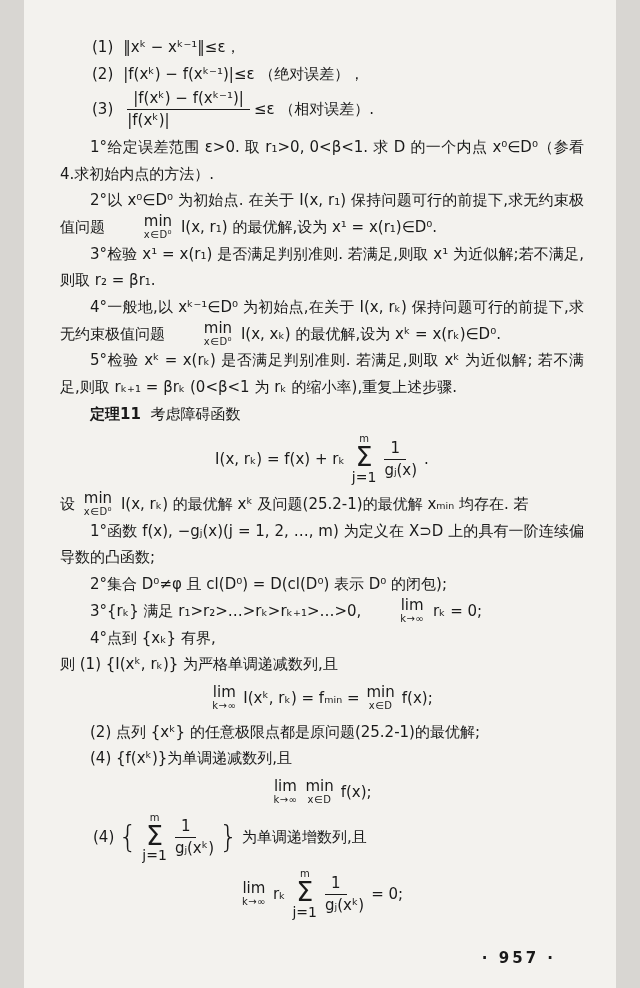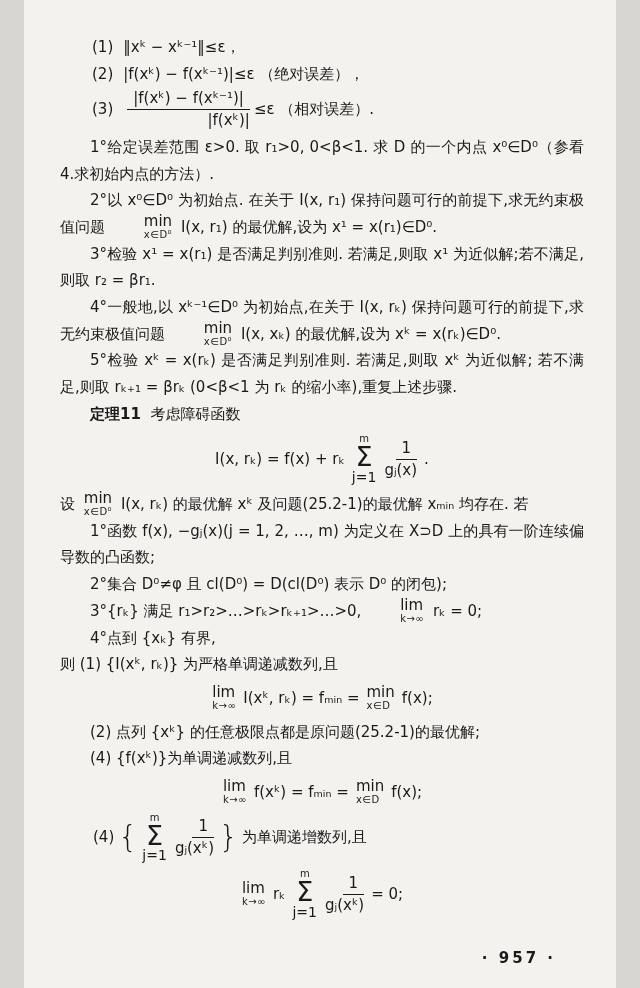--- a/index.html
+++ b/index.html
@@ -14,28 +14,28 @@
     line-height:1.78;
     box-sizing:border-box;
     padding:34px 32px 0 36px;
     overflow:hidden;
     text-align:justify;
   }
   .crit{margin-left:32px;}
   .crit .lbl{margin-right:10px;}
   .fracline{display:flex;align-items:center;margin:2px 0 4px 32px;}
   .fracline .lbl{margin-right:10px;}
-  .frac{display:inline-flex;flex-direction:column;align-items:flex-end;vertical-align:middle;line-height:1.25;margin:0 4px;}
+  .frac{display:inline-flex;flex-direction:column;align-items:flex-start;vertical-align:middle;line-height:1.25;margin:0 4px;}
   .frac .num{display:block;border-bottom:1.6px solid #1a1a1a;padding:0 6px 1px;}
   .frac .den{display:block;padding-top:1px;}
   .bold{font-weight:bold;}
   .heading{text-indent:2em;font-weight:bold;margin-top:4px;}
   .para{text-indent:2em;}
   .noindent{text-indent:0;}
-  .opstack{display:inline-flex;flex-direction:column;align-items:flex-start;vertical-align:middle;line-height:1.05;margin:0 4px;}
+  .opstack{display:inline-flex;flex-direction:column;align-items:center;vertical-align:middle;line-height:1.05;margin:0 4px;}
   .opstack .op{display:block;}
   .opstack .under{display:block;font-size:10px;letter-spacing:0.5px;}
   .sumstack{display:inline-flex;flex-direction:column;align-items:center;vertical-align:middle;line-height:1;margin:0 4px;}
   .sumstack .sumtop{display:block;font-size:10px;}
   .sumstack .sigma{display:block;font-size:27px;line-height:0.95;}
   .sumstack .sumbot{display:block;font-size:14px;}
   .formula{display:flex;justify-content:center;align-items:center;margin:7px 0;text-indent:0;}
   .formula .seg{margin:0 3px;}
   .brace{font-size:30px;font-weight:300;vertical-align:middle;line-height:1;margin:0 1px;}
   .r4line{padding-left:2em;display:flex;align-items:center;margin:4px 0;text-indent:0;}
@@ -145,21 +145,20 @@
   </div>
 
   <div class="para">(2) 点列 {xᵏ} 的任意极限点都是原问题(25.2-1)的最优解;</div>
   <div class="para">(4) {f(xᵏ)}为单调递减数列,且</div>
 
   <div class="formula">
     <span class="opstack">
       <span class="op">lim</span>
       <span class="under">k→∞</span>
     </span>
-    <span class="seg">f(xᵏ) = fₘᵢₙ =</span>
     <span class="opstack">
       <span class="op">min</span>
       <span class="under">x∈D</span>
     </span>
     <span class="seg">f(x);</span>
   </div>
 
   <div class="r4line">
     <span class="seg">(4)</span>
     <span class="brace">{</span>

